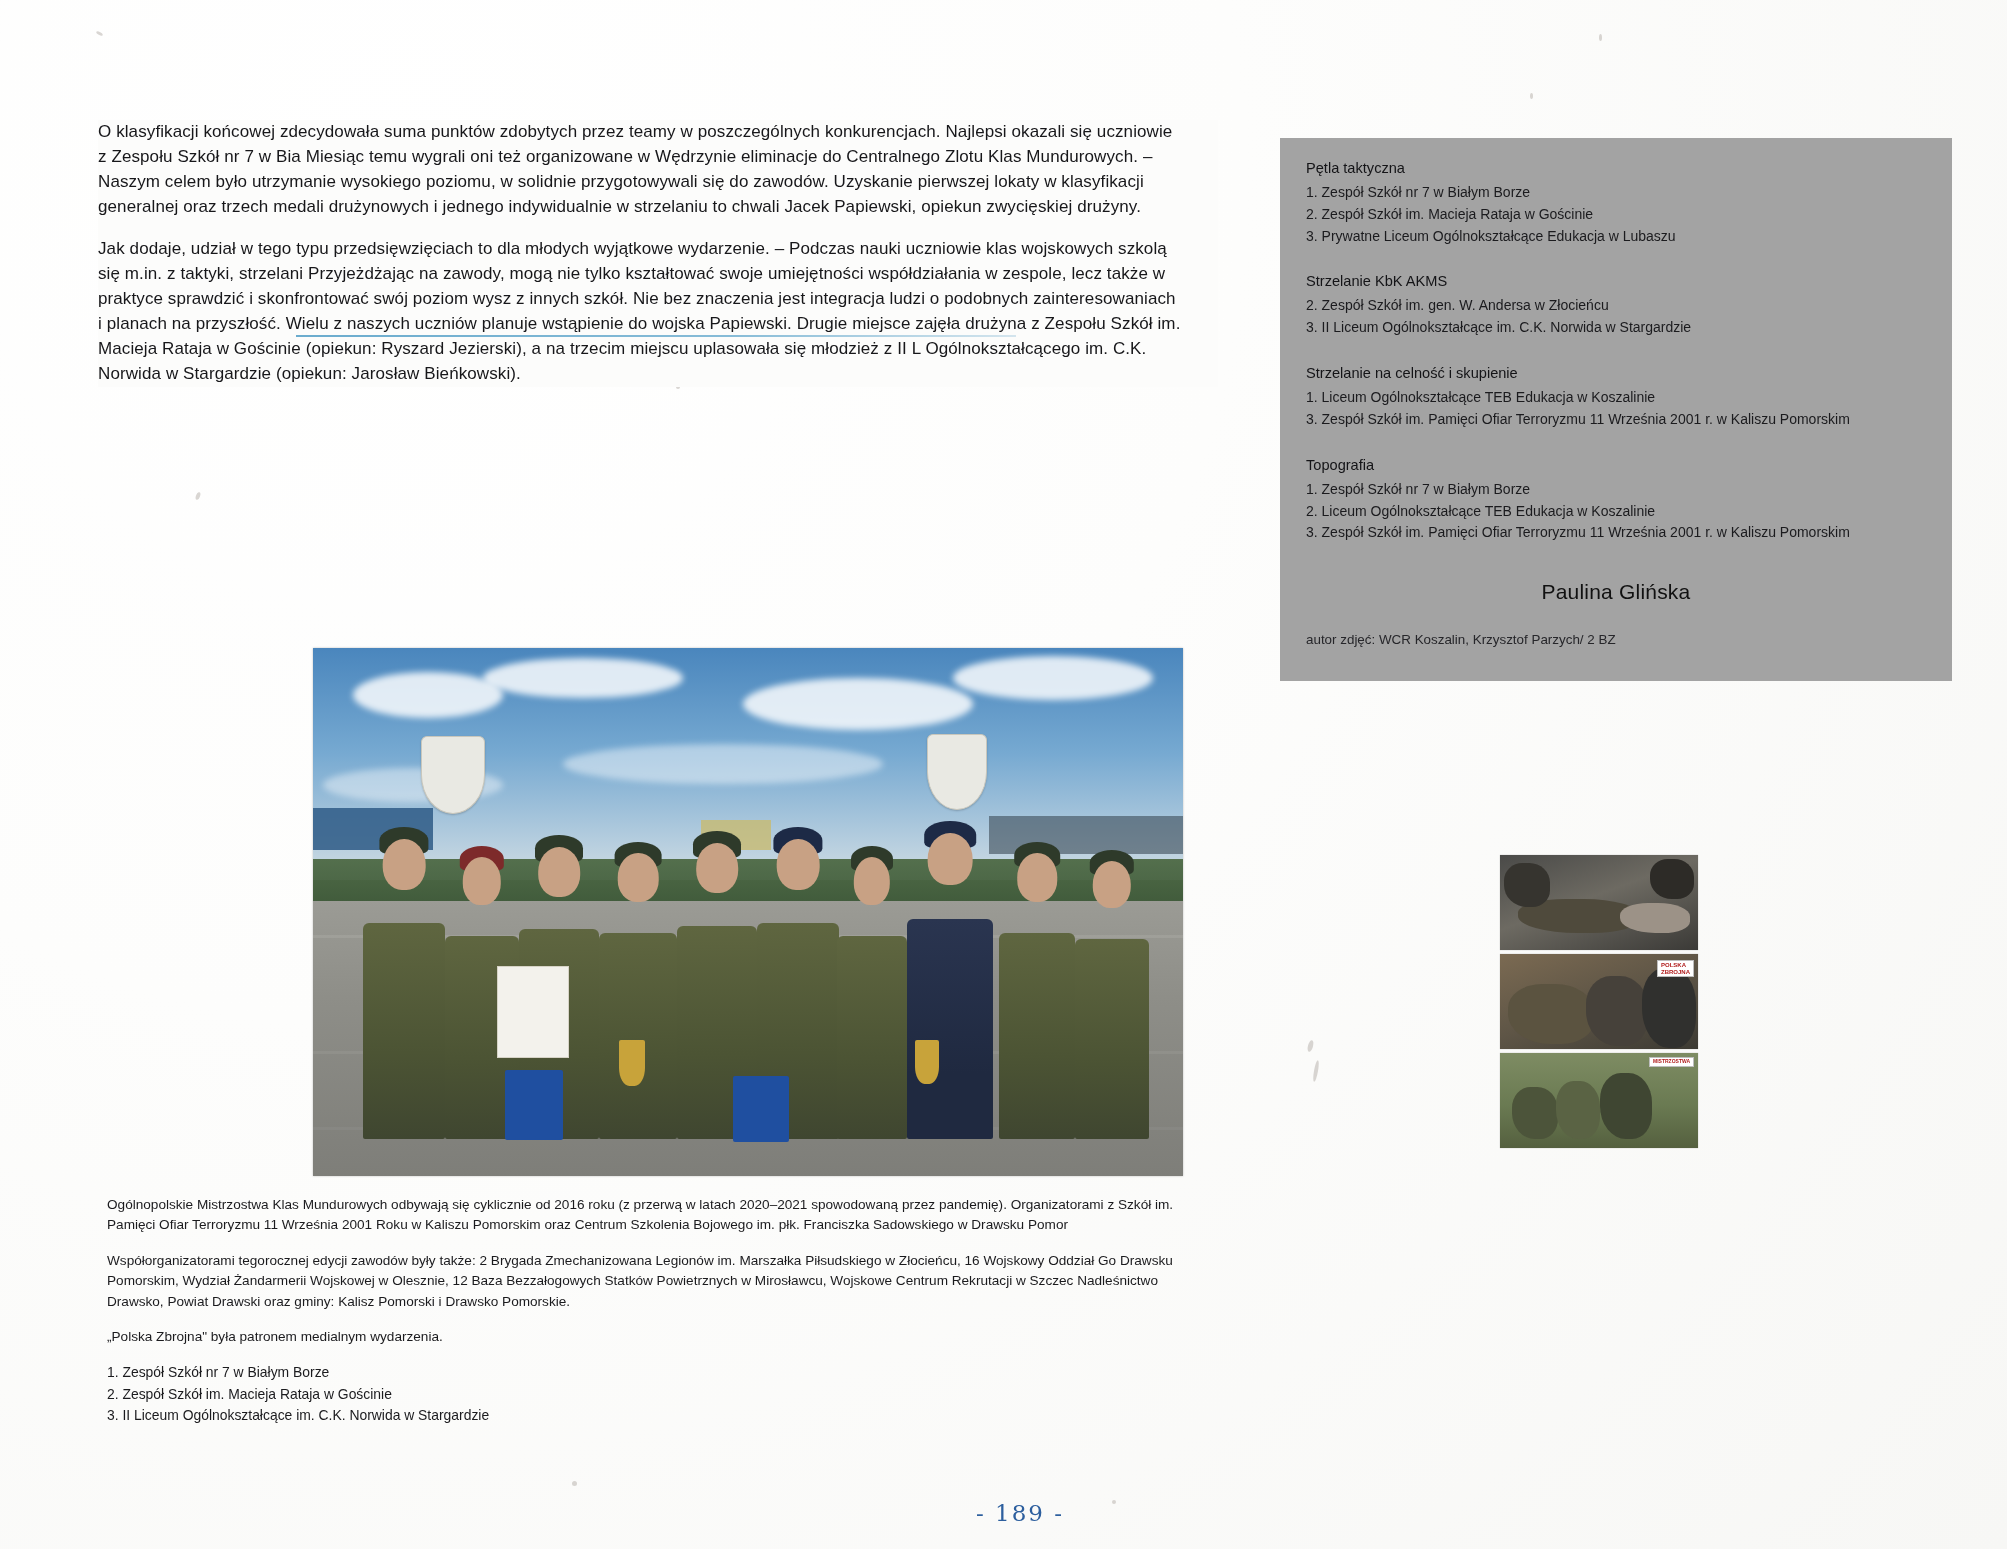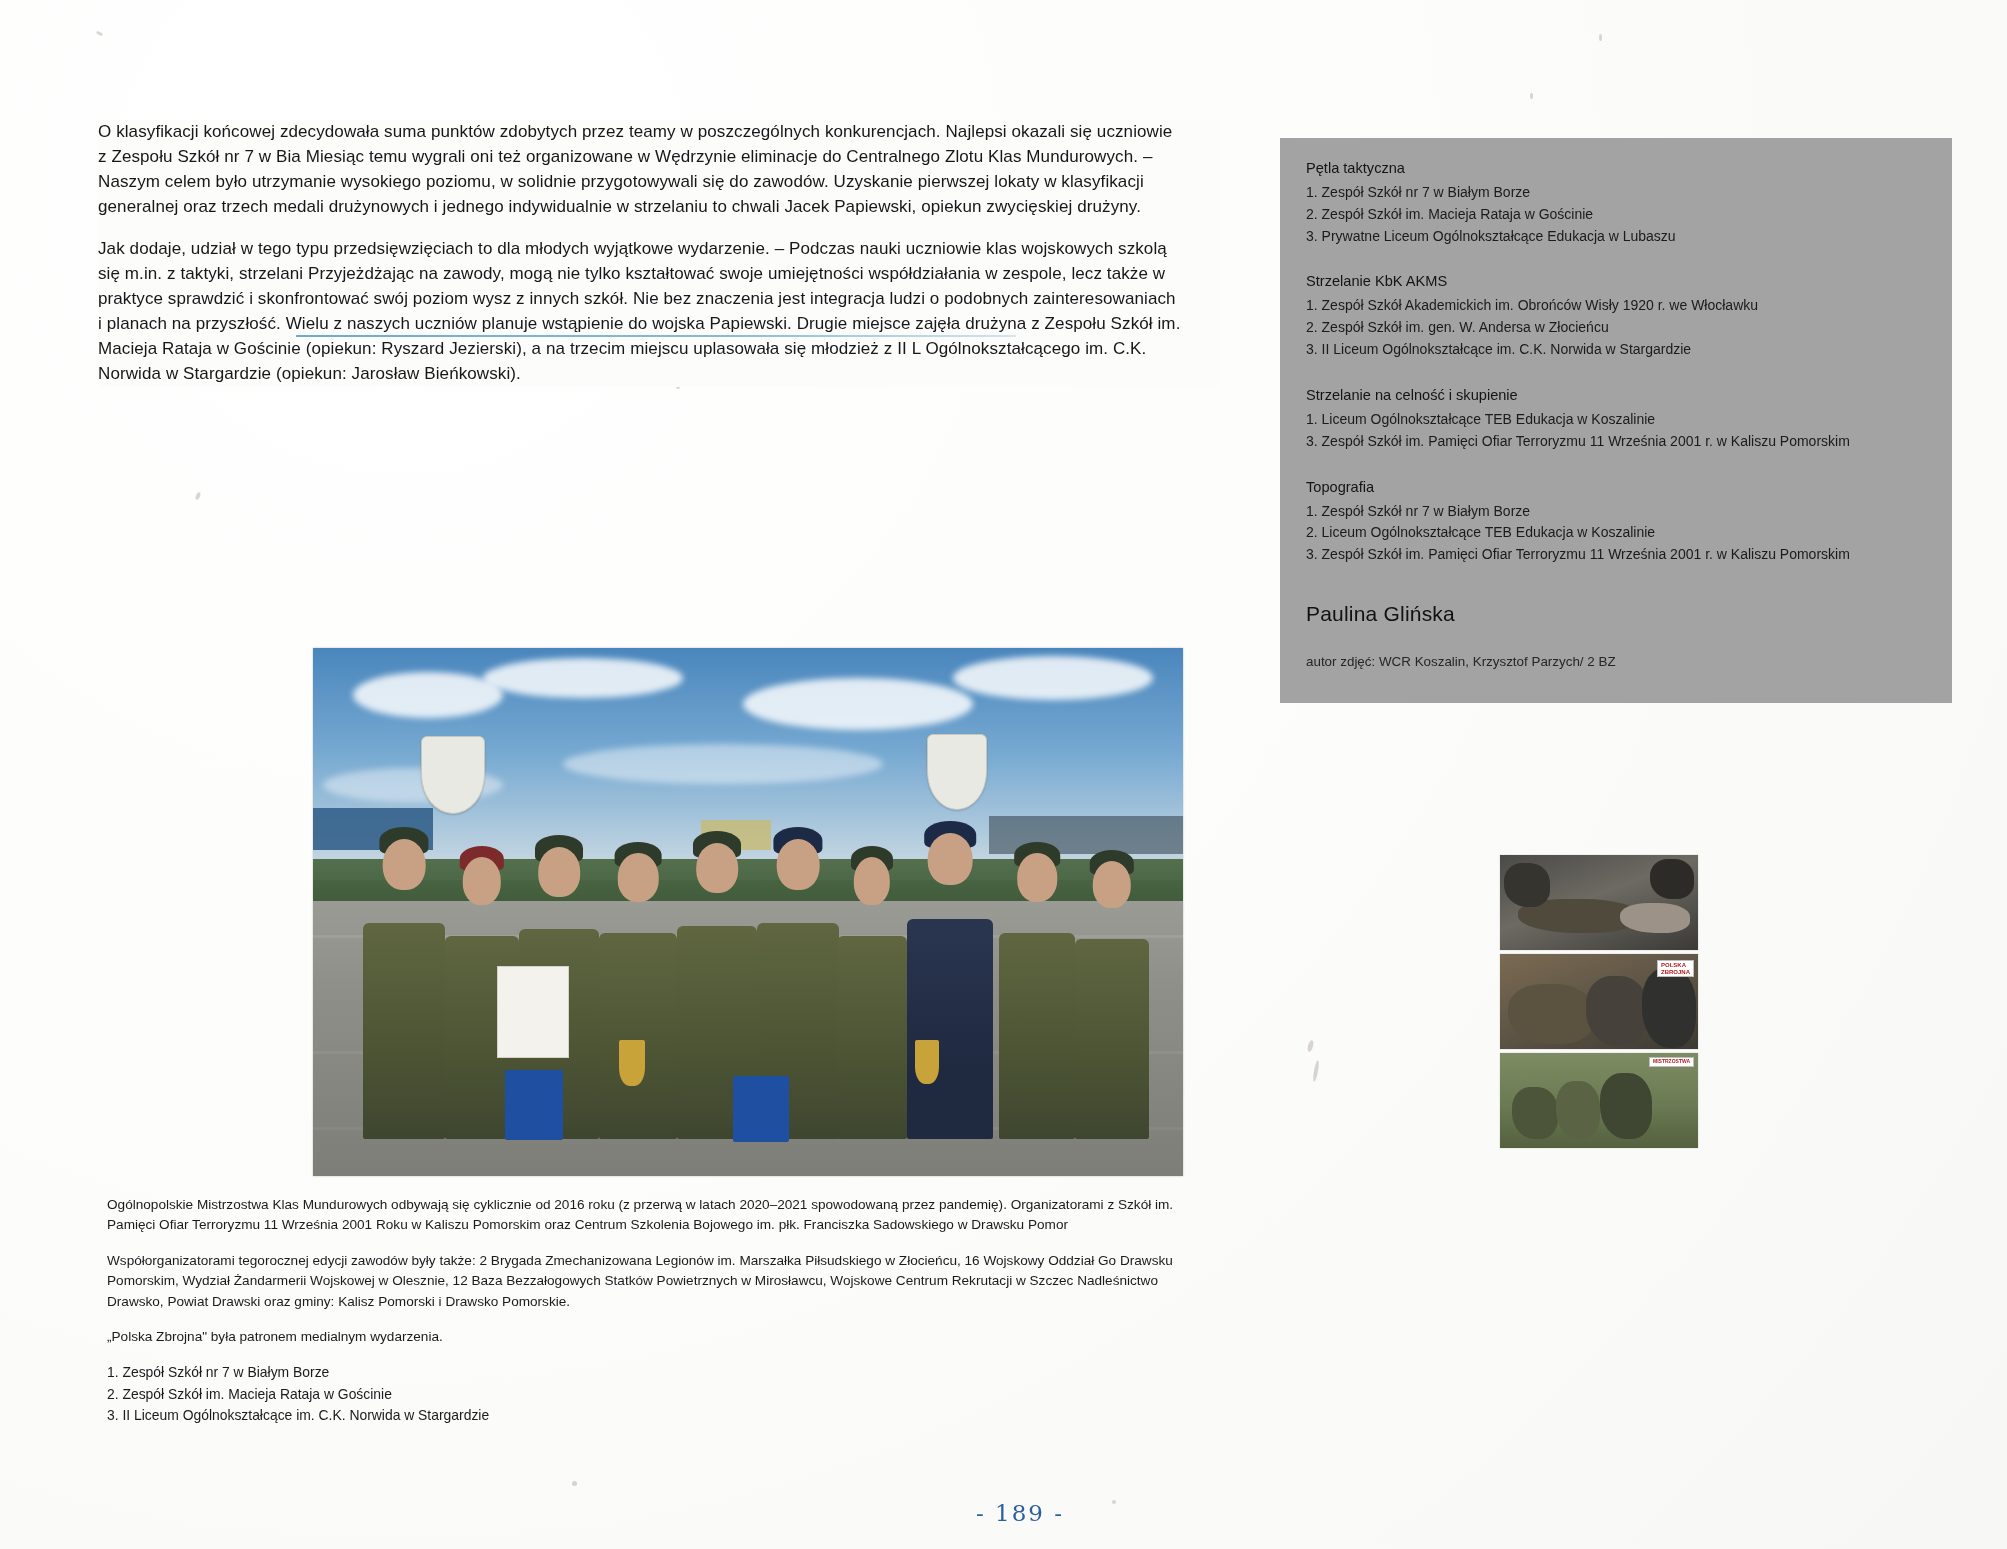--- a/index.html
+++ b/index.html
@@ -216,20 +216,21 @@
     margin: 0; padding: 0; list-style: none;
     font-size: 14px;
     line-height: 1.56;
     color: #1b1b1e;
   }
   .author {
     font-size: 21px;
     margin: 36px 0 28px 0;
     color: #111;
     letter-spacing: .2px;
+    text-align: center;
   }
   .credit {
     font-size: 13.4px;
     color: #26262a;
     margin: 0;
   }
 
   
   .strip {
     position: absolute;
@@ -401,21 +402,20 @@
     <ul class="r-list">
       <li>1. Zespół Szkół nr 7 w Białym Borze</li>
       <li>2. Zespół Szkół im. Macieja Rataja w Gościnie</li>
       <li>3. Prywatne Liceum Ogólnokształcące Edukacja w Lubaszu</li>
     </ul>
   </div>
 
   <div class="r-group">
     <p class="r-title">Strzelanie KbK AKMS</p>
     <ul class="r-list">
-      <li>1. Zespół Szkół Akademickich im. Obrońców Wisły 1920 r. we Włocławku</li>
       <li>2. Zespół Szkół im. gen. W. Andersa w Złocieńcu</li>
       <li>3. II Liceum Ogólnokształcące im. C.K. Norwida w Stargardzie</li>
     </ul>
   </div>
 
   <div class="r-group">
     <p class="r-title">Strzelanie na celność i skupienie</p>
     <ul class="r-list">
       <li>1. Liceum Ogólnokształcące TEB Edukacja w Koszalinie</li>
       <li>3. Zespół Szkół im. Pamięci Ofiar Terroryzmu 11 Września 2001 r. w Kaliszu Pomorskim</li>

